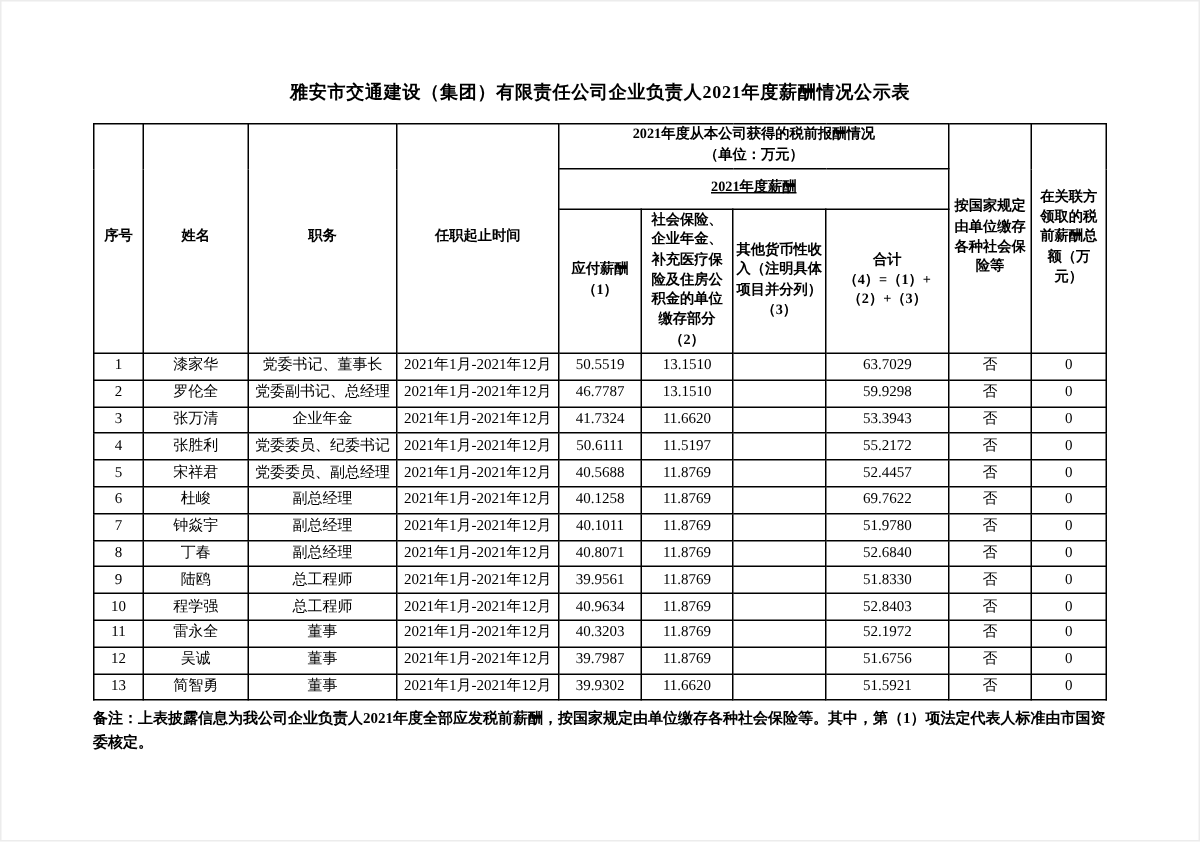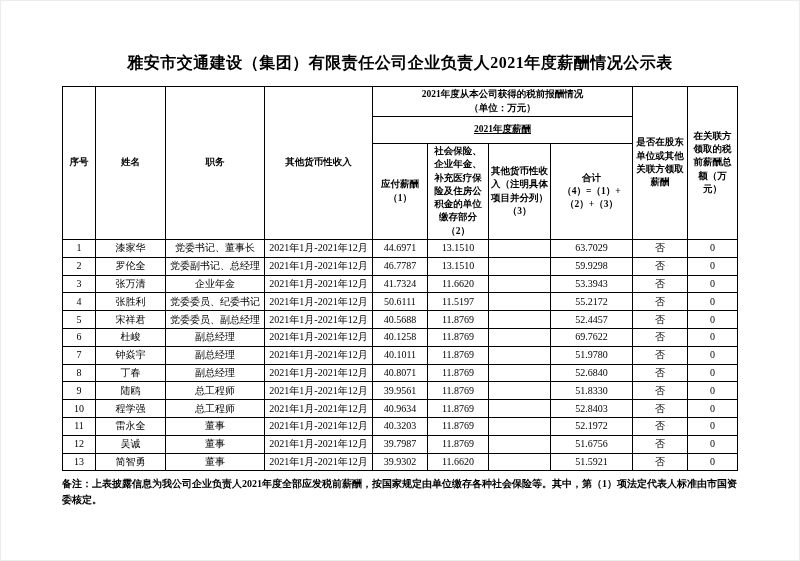--- a/index.html
+++ b/index.html
@@ -19,21 +19,21 @@
     width: 798px;
     height: 559px;
     border: 1px solid #ececec;
     box-sizing: content-box;
     background: #ffffff;
   }
   .title {
     margin: 0;
     padding-top: 52px;
     text-align: center;
-    font-size: 16px;
+    font-size: 12px;
     font-weight: bold;
     letter-spacing: 0.5px;
   }
   table.salary {
     border-collapse: collapse;
     table-layout: fixed;
     width: 676px;
     margin: 12px auto 0 auto;
   }
   table.salary th,
@@ -86,24 +86,24 @@
       <col style="width:62px">
       <col style="width:82px">
       <col style="width:55px">
       <col style="width:50px">
     </colgroup>
     <thead>
       <tr class="hdr-row-1">
         <th rowspan="3">序号</th>
         <th rowspan="3">姓名</th>
         <th rowspan="3">职务</th>
-        <th rowspan="3">其他货币性收入</th>
+        <th rowspan="3">任职起止时间</th>
         <th colspan="4">2021年度从本公司获得的税前报酬情况
 （单位：万元）</th>
-        <th rowspan="3">是否在股东单位或其他关联方领取薪酬</th>
+        <th rowspan="3">按国家规定由单位缴存各种社会保险等</th>
         <th rowspan="3">在关联方领取的税前薪酬总额（万元）</th>
       </tr>
       <tr class="hdr-row-2">
         <th colspan="4">2021年度薪酬</th>
       </tr>
       <tr class="hdr-row-3">
         <th>应付薪酬
 （1）</th>
         <th>社会保险、企业年金、补充医疗保险及住房公积金的单位缴存部分（2）</th>
         <th>其他货币性收入（注明具体项目并分列）（3）</th>
@@ -111,21 +111,21 @@
 （4）=（1）+
 （2）+（3）</th>
       </tr>
     </thead>
     <tbody>
         <tr>
           <td>1</td>
           <td>漆家华</td>
           <td>党委书记、董事长</td>
           <td>2021年1月-2021年12月</td>
-          <td>44.6971</td>
+          <td>50.5519</td>
           <td>13.1510</td>
           <td></td>
           <td>63.7029</td>
           <td>否</td>
           <td>0</td>
         </tr>
         <tr>
           <td>2</td>
           <td>罗伦全</td>
           <td>党委副书记、总经理</td>

